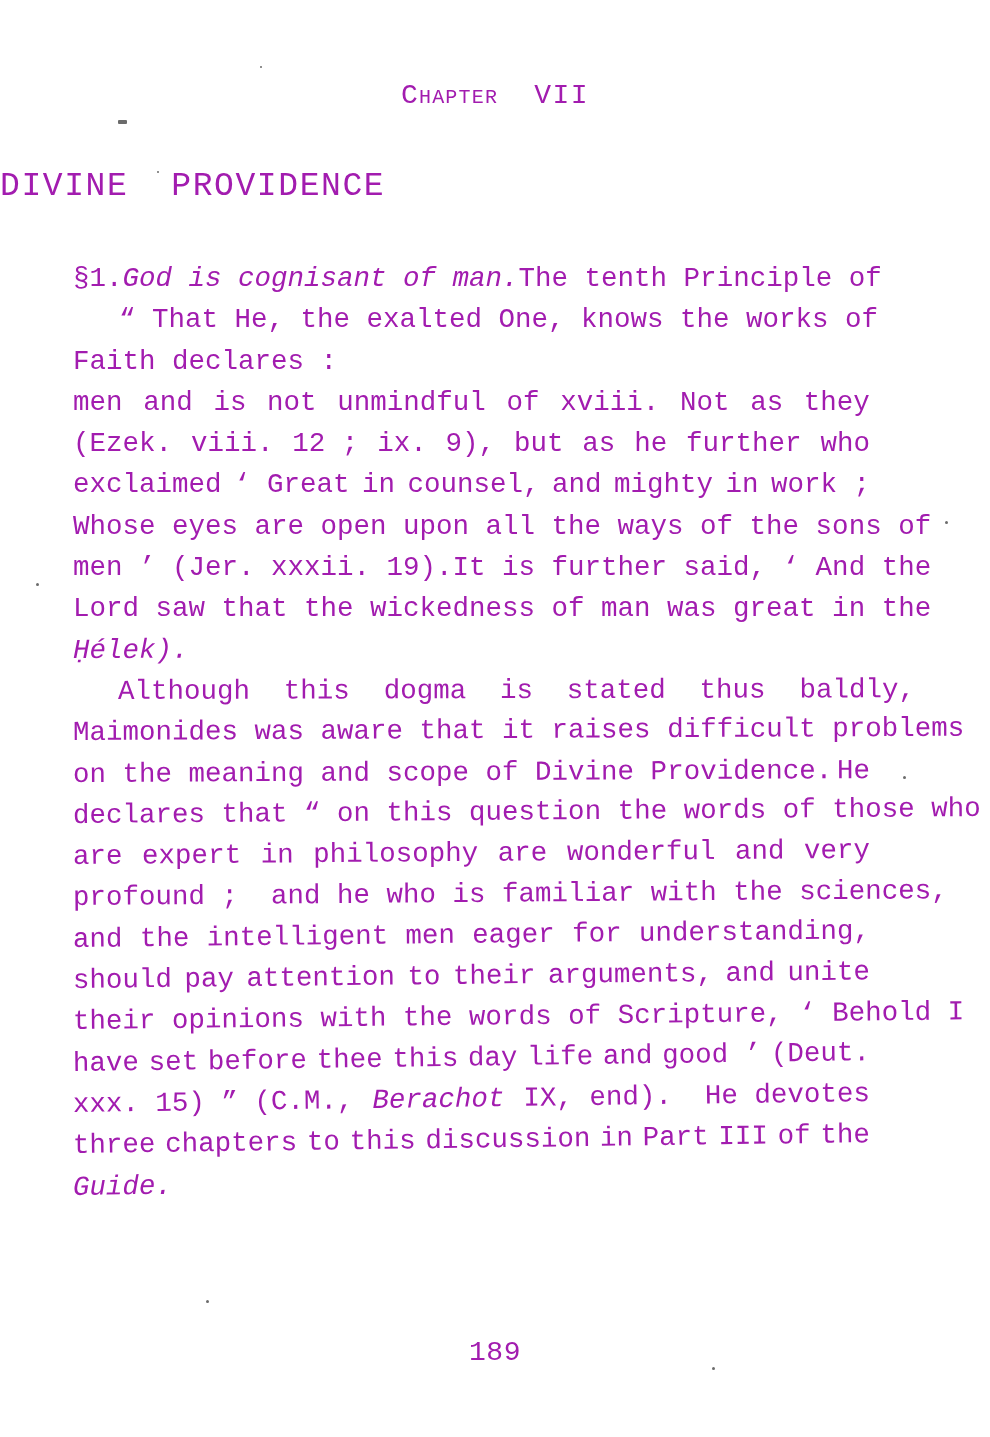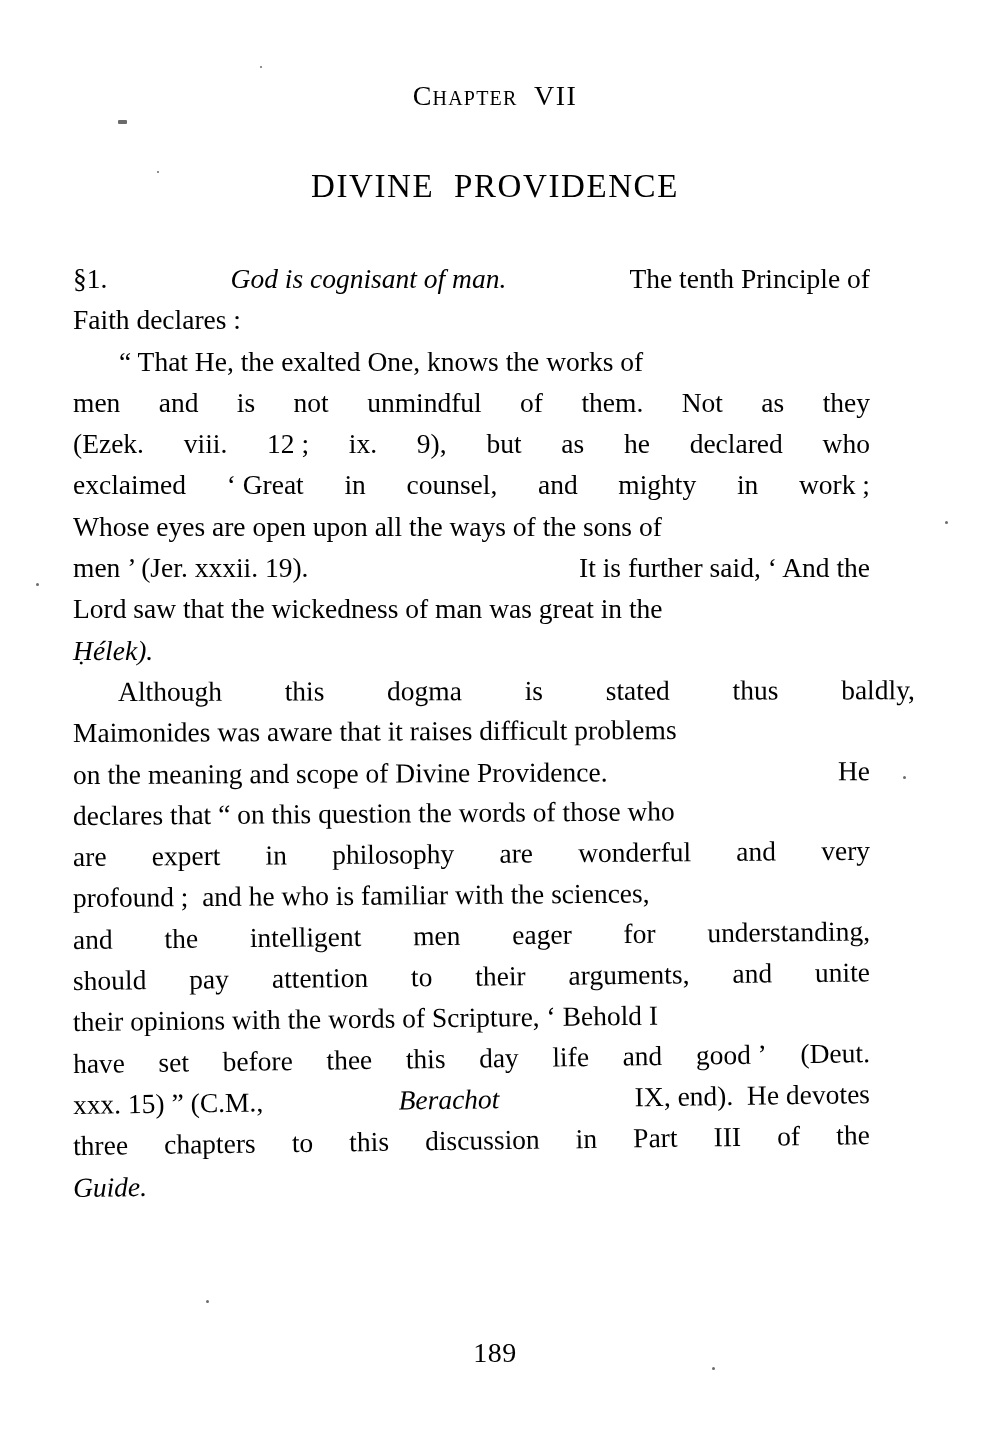--- a/index.html
+++ b/index.html
@@ -7,22 +7,22 @@
     margin: 0;
     padding: 0;
     background: #ffffff;
   }
   #page {
     position: relative;
     width: 990px;
     height: 1437px;
     background: #ffffff;
     overflow: hidden;
-    font-family: Liberation Serif, serif;
-    color: #000000;
+    font-family: Liberation Mono, monospace;
+    color: #a21caf;
     -webkit-font-smoothing: none;
   }
 
   
   .chapter-head {
     position: absolute;
     top: 80px;
     left: 0;
     width: 990px;
     text-align: center;
@@ -33,21 +33,20 @@
   }
   .chapter-head .rom {
     font-variant: normal;
     letter-spacing: 1.5px;
   }
   .title-head {
     position: absolute;
     top: 168px;
     left: 0;
     width: 990px;
-    text-align: center;
     font-size: 33px;
     letter-spacing: 1.6px;
     white-space: pre;
   }
 
   
   .body-block {
     position: absolute;
     left: 73px;
     top: 258px;
@@ -114,28 +113,28 @@
   <div class="speck" style="left:712px;top:1367px;width:3px;height:3px;"></div>
 
   <div class="chapter-head"><span>Chapter</span><span>  </span><span class="rom">VII</span></div>
 
   <div class="title-head">DIVINE  PROVIDENCE</div>
 
   <div class="body-block">
 
     <div class="ln just sp-a"><span class="w">§1.</span><span class="w"><i>God is cognisant of man.</i></span><span class="w">The tenth Principle of</span></div>
 
+    <div class="ln flush ind-q">“ That He, the exalted One, knows the works of</div>
+
     <div class="ln flush">Faith declares :</div>
 
-    <div class="ln flush ind-q">“ That He, the exalted One, knows the works of</div>
-
-    <div class="ln just sp-a"><span class="w">men</span><span class="w">and</span><span class="w">is</span><span class="w">not</span><span class="w">unmindful</span><span class="w">of</span><span class="w">them.</span><span class="w">Not</span><span class="w">as</span><span class="w">they</span></div>
+    <div class="ln just sp-a"><span class="w">men</span><span class="w">and</span><span class="w">is</span><span class="w">not</span><span class="w">unmindful</span><span class="w">of</span><span class="w">xviii.</span><span class="w">Not</span><span class="w">as</span><span class="w">they</span></div>
 
 
-    <div class="ln just sp-a"><span class="w">(Ezek.</span><span class="w">viii.</span><span class="w">12 ;</span><span class="w">ix.</span><span class="w">9),</span><span class="w">but</span><span class="w">as</span><span class="w">he</span><span class="w">declared</span><span class="w">who</span></div>
+    <div class="ln just sp-a"><span class="w">(Ezek.</span><span class="w">viii.</span><span class="w">12 ;</span><span class="w">ix.</span><span class="w">9),</span><span class="w">but</span><span class="w">as</span><span class="w">he</span><span class="w">further</span><span class="w">who</span></div>
 
     <div class="ln just sp-a"><span class="w">exclaimed</span><span class="w">‘ Great</span><span class="w">in</span><span class="w">counsel,</span><span class="w">and</span><span class="w">mighty</span><span class="w">in</span><span class="w">work ;</span></div>
 
     <div class="ln flush">Whose eyes are open upon all the ways of the sons of</div>
 
     <div class="ln just sp-a"><span class="w">men ’ (Jer. xxxii. 19).</span><span class="w">It is further said, ‘ And the</span></div>
 
     <div class="ln flush">Lord saw that the wickedness of man was great in the</div>
 
 

